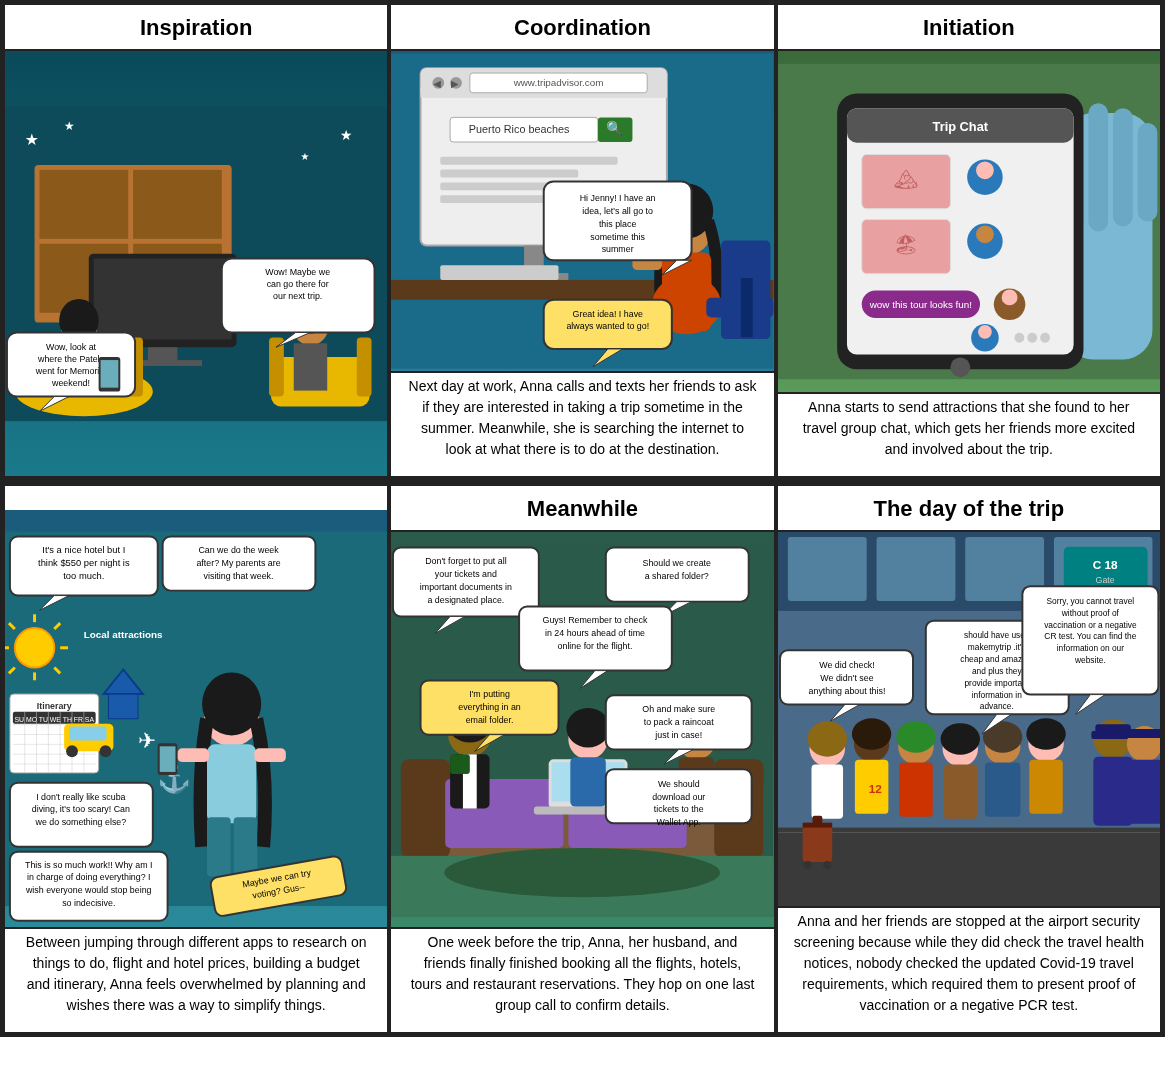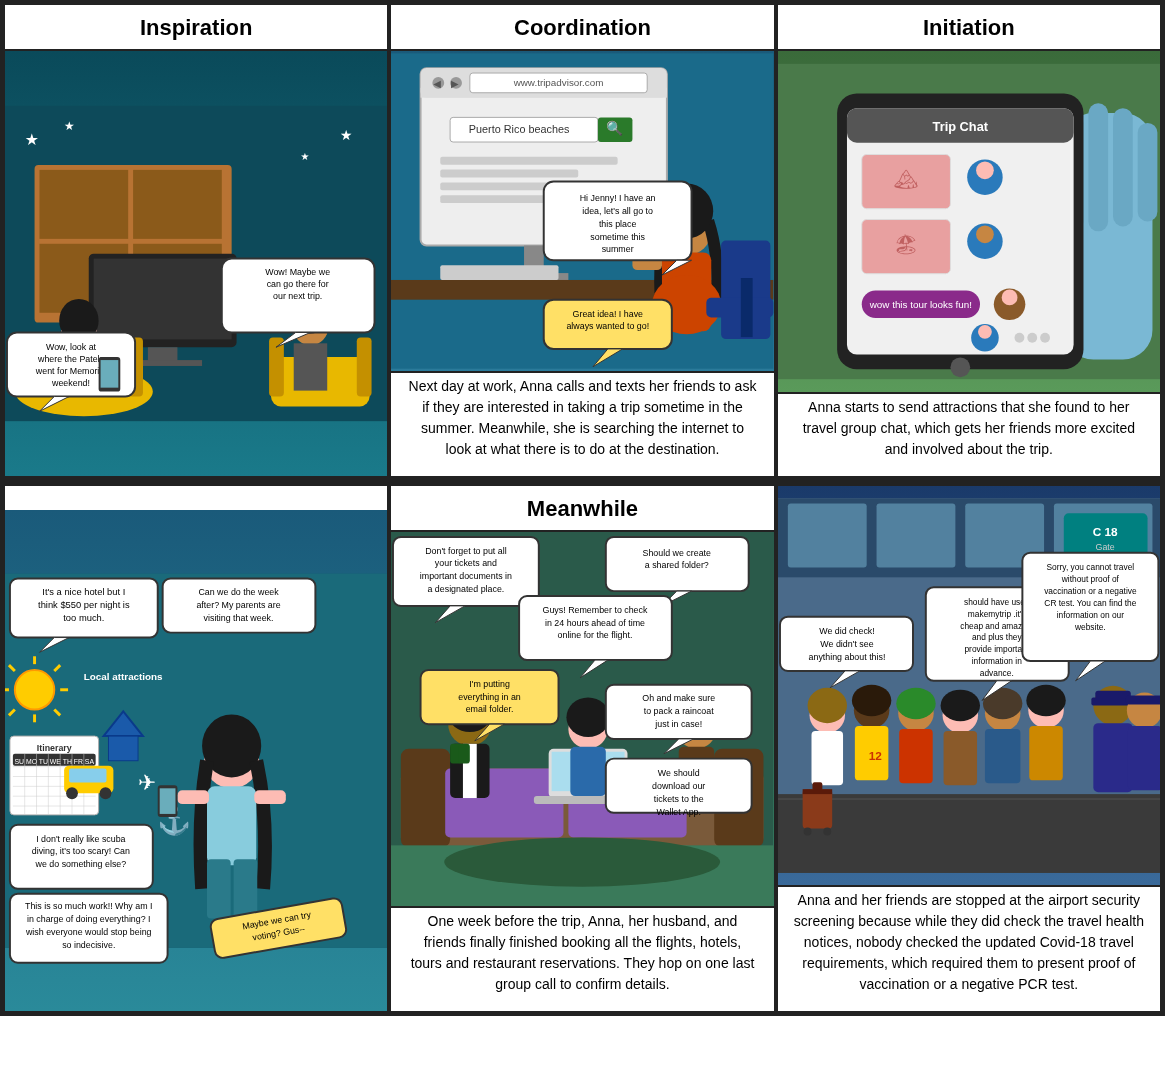--- a/index.html
+++ b/index.html
@@ -345,20 +345,21 @@
         <text x="85" y="341" font-size="9" fill="#000" text-anchor="middle">This is so much work!! Why am I</text>
         <text x="85" y="354" font-size="9" fill="#000" text-anchor="middle">in charge of doing everything? I</text>
         <text x="85" y="367" font-size="9" fill="#000" text-anchor="middle">wish everyone would stop being</text>
         <text x="85" y="380" font-size="9" fill="#000" text-anchor="middle">so indecisive.</text>
 
         <rect x="210" y="340" width="135" height="40" fill="#ffe066" stroke="#333" stroke-width="2" rx="8" transform="rotate(-10, 277, 360)"></rect>
         <text x="277" y="355" font-size="9" fill="#000" text-anchor="middle" transform="rotate(-10, 277, 360)">Maybe we can try</text>
         <text x="277" y="368" font-size="9" fill="#000" text-anchor="middle" transform="rotate(-10, 277, 360)">voting? Gus--</text>
       </svg>
     </div>
+    <div class="cell-text">Between jumping through different apps to research on things to do, flight and hotel prices, building a budget and itinerary, Anna feels overwhelmed by planning and wishes there was a way to simplify things.</div>
   </div>
 
   <div class="cell">
     <div class="cell-header">Meanwhile</div>
     <div class="cell-image finalizing-bg">
       <svg viewBox="0 0 388 380" class="scene-svg">
         <rect x="0" y="0" width="388" height="380" fill="#2a5a4a"></rect>
 
         <rect x="10" y="240" width="368" height="80" fill="#7a5a3a" rx="10"></rect>
         <rect x="10" y="220" width="50" height="100" fill="#5a3a1a" rx="8"></rect>
@@ -426,20 +427,21 @@
 
         <rect x="0" y="318" width="388" height="62" fill="#3a7a5a"></rect>
 
         <ellipse cx="194" cy="335" rx="140" ry="25" fill="#2a5a3a"></ellipse>
       </svg>
     </div>
     <div class="cell-text">One week before the trip, Anna, her husband, and friends finally finished booking all the flights, hotels, tours and restaurant reservations. They hop on one last group call to confirm details.</div>
   </div>
 
   <div class="cell">
+    <div class="cell-header">The day of the trip</div>
     <div class="cell-image dayoftrip-bg">
       <svg viewBox="0 0 388 380" class="scene-svg">
         <rect x="0" y="0" width="388" height="380" fill="#3a5a7a"></rect>
 
         <rect x="0" y="0" width="388" height="380" fill="#4a6a8a"></rect>
 
         <rect x="0" y="0" width="388" height="80" fill="#2a4a6a"></rect>
         <rect x="10" y="5" width="80" height="65" fill="#7ab8d4" rx="3" opacity="0.5"></rect>
         <rect x="100" y="5" width="80" height="65" fill="#7ab8d4" rx="3" opacity="0.5"></rect>
         <rect x="190" y="5" width="80" height="65" fill="#7ab8d4" rx="3" opacity="0.5"></rect>
@@ -513,16 +515,16 @@
         <text x="317" y="121" font-size="8.5" fill="#000" text-anchor="middle">information on our</text>
         <text x="317" y="133" font-size="8.5" fill="#000" text-anchor="middle">website.</text>
 
         <rect x="25" y="295" width="30" height="40" fill="#8a3a1a" rx="4"></rect>
         <rect x="35" y="288" width="10" height="8" fill="#5a1a0a" rx="2"></rect>
         <rect x="25" y="295" width="30" height="5" fill="#5a1a0a"></rect>
         <circle cx="30" cy="338" r="4" fill="#333"></circle>
         <circle cx="50" cy="338" r="4" fill="#333"></circle>
       </svg>
     </div>
-    <div class="cell-text">Anna and her friends are stopped at the airport security screening because while they did check the travel health notices, nobody checked the updated Covid-18 travel requirements, which required them to present proof of vaccination or a negative PCR test.</div>
+    <div class="cell-text">Anna and her friends are stopped at the airport security screening because while they did check the travel health notices, nobody checked the updated Covid-19 travel requirements, which required them to present proof of vaccination or a negative PCR test.</div>
   </div>
 
 </div>
 
 </body></html>

